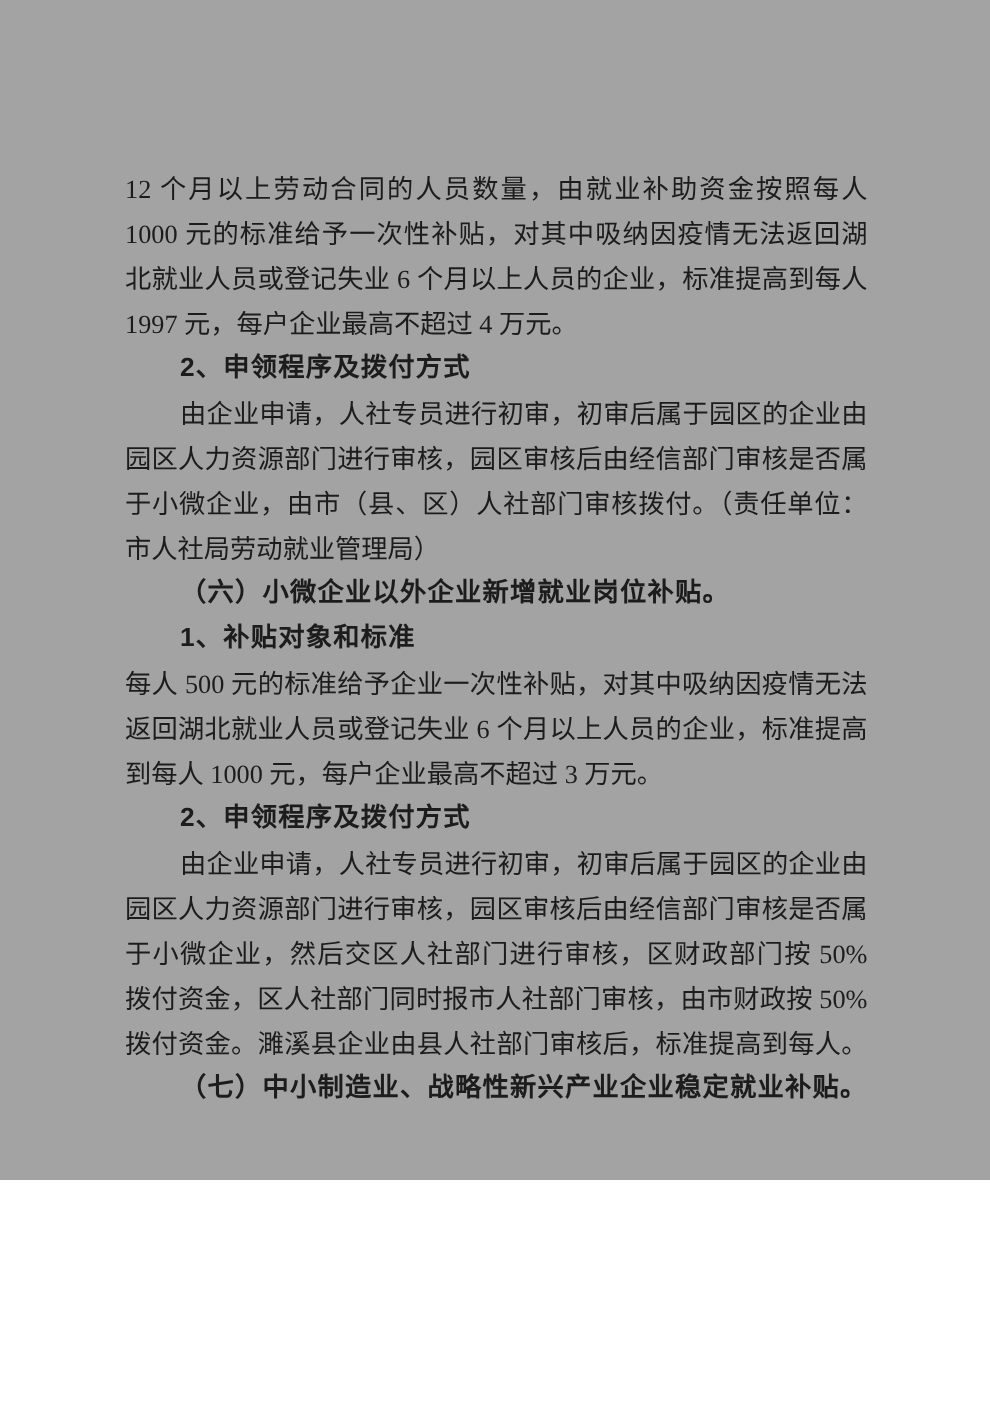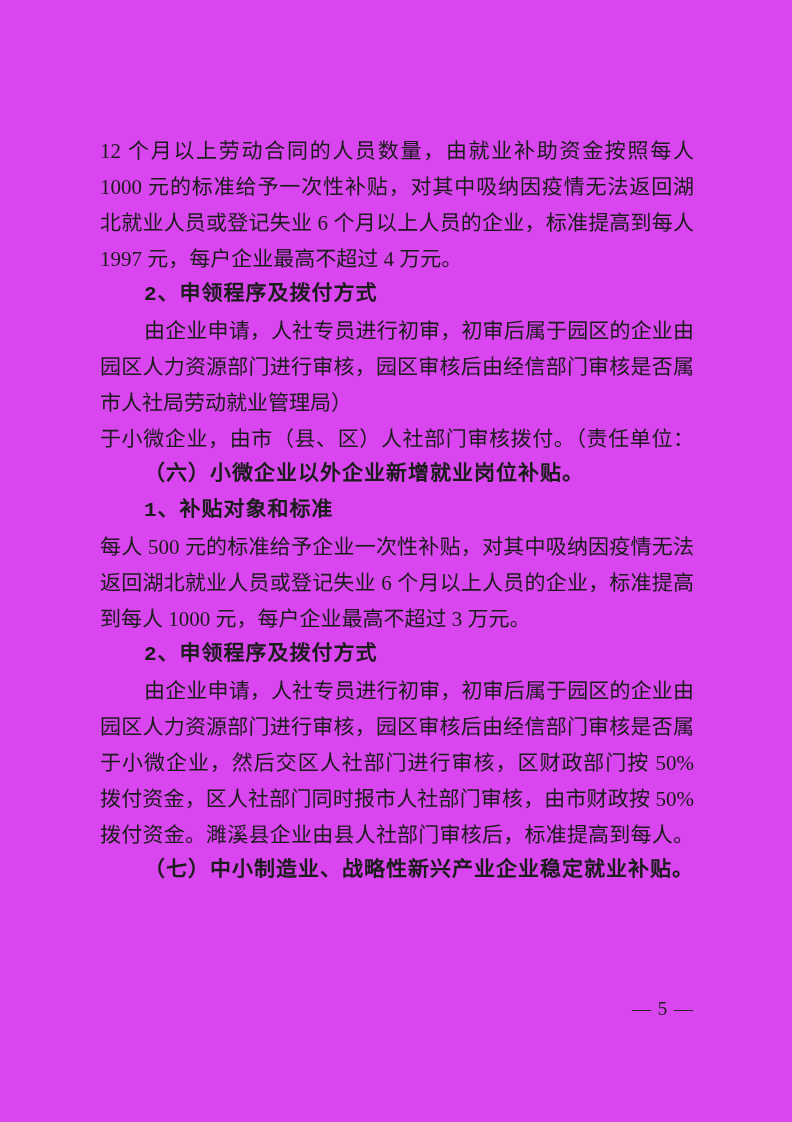--- a/index.html
+++ b/index.html
@@ -3,22 +3,22 @@
 <meta charset="utf-8">
 <style>
   html, body {
     margin: 0;
     padding: 0;
     background: #ffffff;
   }
   .page {
     position: relative;
     width: 792px;
-    height: 1122px;
-    background: #d946ef;
+    height: 944px;
+    background: #a3a3a3;
     overflow: hidden;
     font-family: "Liberation Serif", "DejaVu Serif", serif;
     color: #1c1c1c;
   }
   .content {
     position: absolute;
     left: 100px;
     top: 133px;
     width: 594px;
     font-size: 21px;
@@ -34,21 +34,21 @@
     text-align-last: justify;
     text-justify: inter-character;
   }
   
   .ind {
     text-indent: 44px;
   }
   
   .b {
     font-weight: 700;
-    font-family: Liberation Mono, monospace;
+    font-family: Liberation Sans, sans-serif;
     letter-spacing: 1px;
   }
   .page-number {
     position: absolute;
     top: 998px;
     right: 98px;
     font-size: 19px;
     letter-spacing: 1px;
     color: #222222;
     font-family: "Liberation Serif", "DejaVu Serif", serif;
@@ -59,22 +59,22 @@
 
 <div class="page">
   <div class="content">
     <div class="line j">12 个月以上劳动合同的人员数量，由就业补助资金按照每人</div>
     <div class="line j">1000 元的标准给予一次性补贴，对其中吸纳因疫情无法返回湖</div>
     <div class="line j">北就业人员或登记失业 6 个月以上人员的企业，标准提高到每人</div>
     <div class="line">1997 元，每户企业最高不超过 4 万元。</div>
     <div class="line b ind">2、申领程序及拨付方式</div>
     <div class="line j ind">由企业申请，人社专员进行初审，初审后属于园区的企业由</div>
     <div class="line j">园区人力资源部门进行审核，园区审核后由经信部门审核是否属</div>
+    <div class="line j">于小微企业，由市（县、区）人社部门审核拨付。（责任单位：</div>
     <div class="line">市人社局劳动就业管理局）</div>
-    <div class="line j">于小微企业，由市（县、区）人社部门审核拨付。（责任单位：</div>
     <div class="line b ind">（六）小微企业以外企业新增就业岗位补贴。</div>
     <div class="line b ind">1、补贴对象和标准</div>
     <div class="line j">每人 500 元的标准给予企业一次性补贴，对其中吸纳因疫情无法</div>
     <div class="line j">返回湖北就业人员或登记失业 6 个月以上人员的企业，标准提高</div>
     <div class="line">到每人 1000 元，每户企业最高不超过 3 万元。</div>
     <div class="line b ind">2、申领程序及拨付方式</div>
     <div class="line j ind">由企业申请，人社专员进行初审，初审后属于园区的企业由</div>
     <div class="line j">园区人力资源部门进行审核，园区审核后由经信部门审核是否属</div>
     <div class="line j">于小微企业，然后交区人社部门进行审核，区财政部门按 50%</div>
     <div class="line j">拨付资金，区人社部门同时报市人社部门审核，由市财政按 50%</div>

